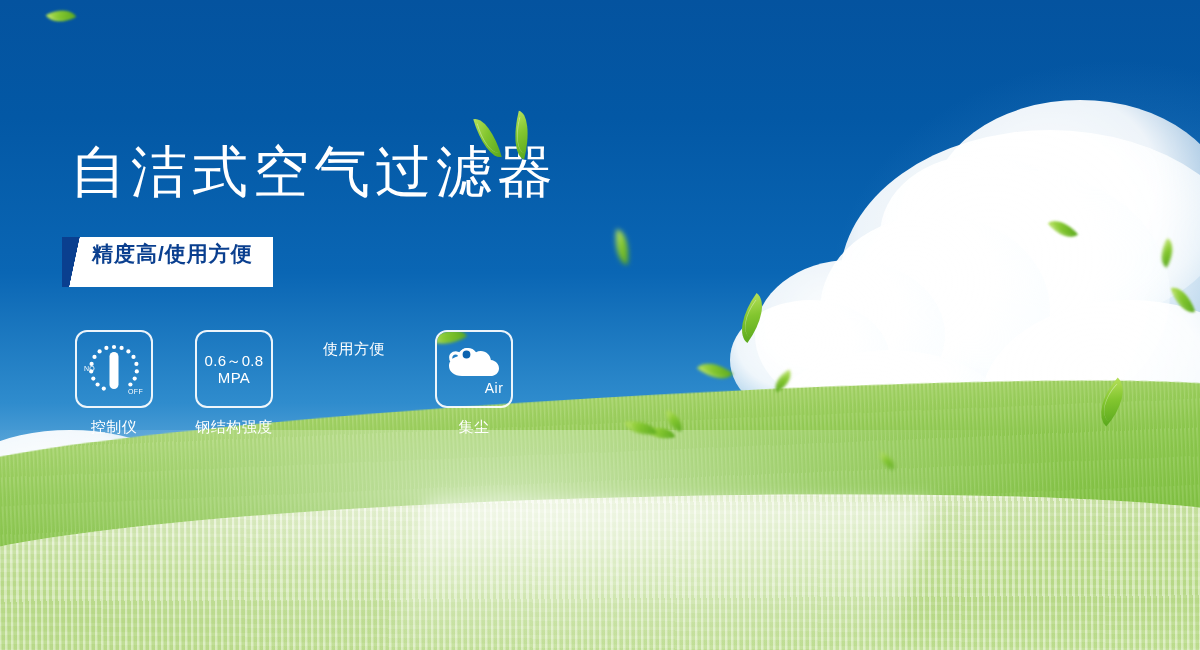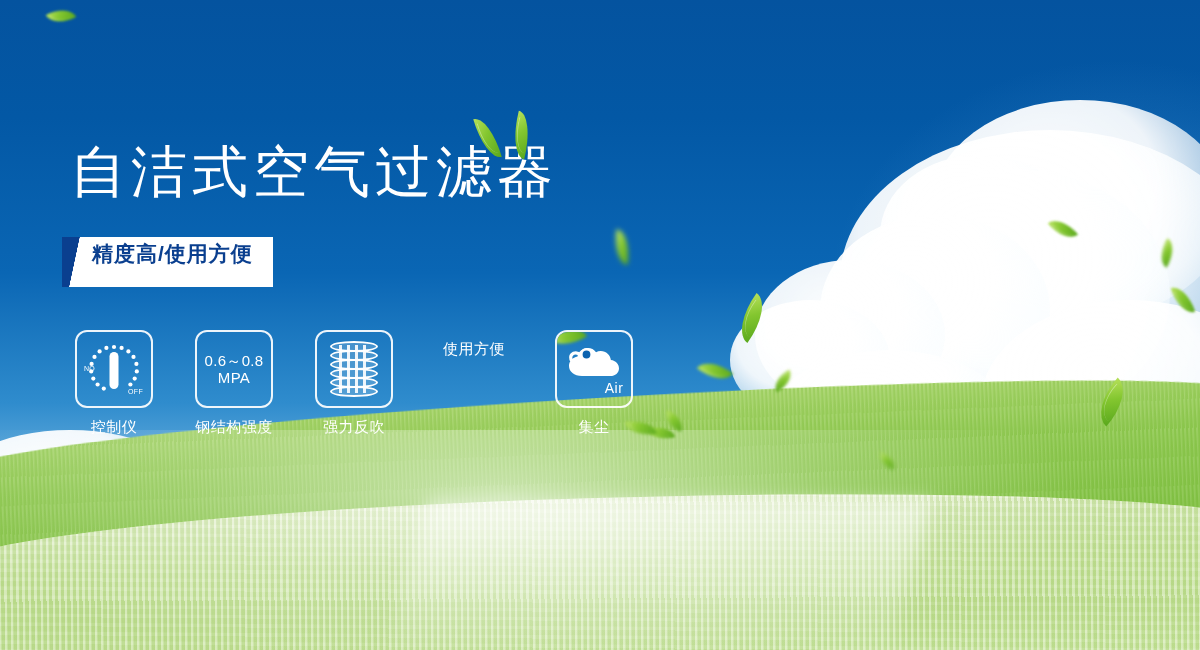--- a/index.html
+++ b/index.html
@@ -415,37 +415,20 @@
     </div>
 
     <div class="feature">
       <div class="feature-box">
         <div class="feature-text">0.6～0.8</div>
         <div class="feature-text">MPA</div>
       </div>
       <div class="feature-label">钢结构强度</div>
     </div>
 
-    <div class="feature">
-      <div class="feature-box">
-        <div class="fstack">
-          <div class="fs-bar" style="left:9px;"></div>
-          <div class="fs-bar" style="left:17px;"></div>
-          <div class="fs-bar" style="left:25px;"></div>
-          <div class="fs-bar" style="left:33px;"></div>
-          <div class="fs-ell" style="top:0px;"></div>
-          <div class="fs-ell" style="top:9px;"></div>
-          <div class="fs-ell" style="top:18px;"></div>
-          <div class="fs-ell" style="top:27px;"></div>
-          <div class="fs-ell" style="top:36px;"></div>
-          <div class="fs-ell" style="top:45px;"></div>
-        </div>
-      </div>
-      <div class="feature-label">强力反吹</div>
-    </div>
 
     <div class="feature">
       <div class="feature-label">使用方便</div>
     </div>
 
     <div class="feature">
       <div class="feature-box">
         <div class="leaf" style="left:-6px; top:-4px; width:34px; height:18px; transform:rotate(-30deg); filter:blur(1.6px);"></div>
         <div class="cloudicon">
           <svg width="56" height="34" viewBox="0 0 56 34" aria-hidden="true">

